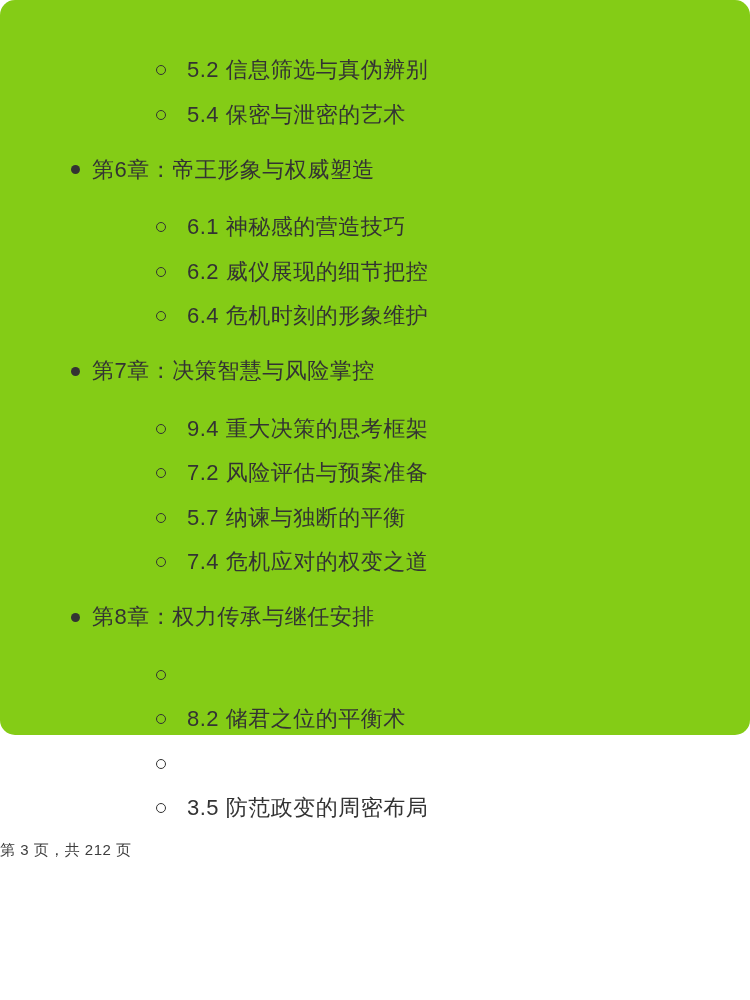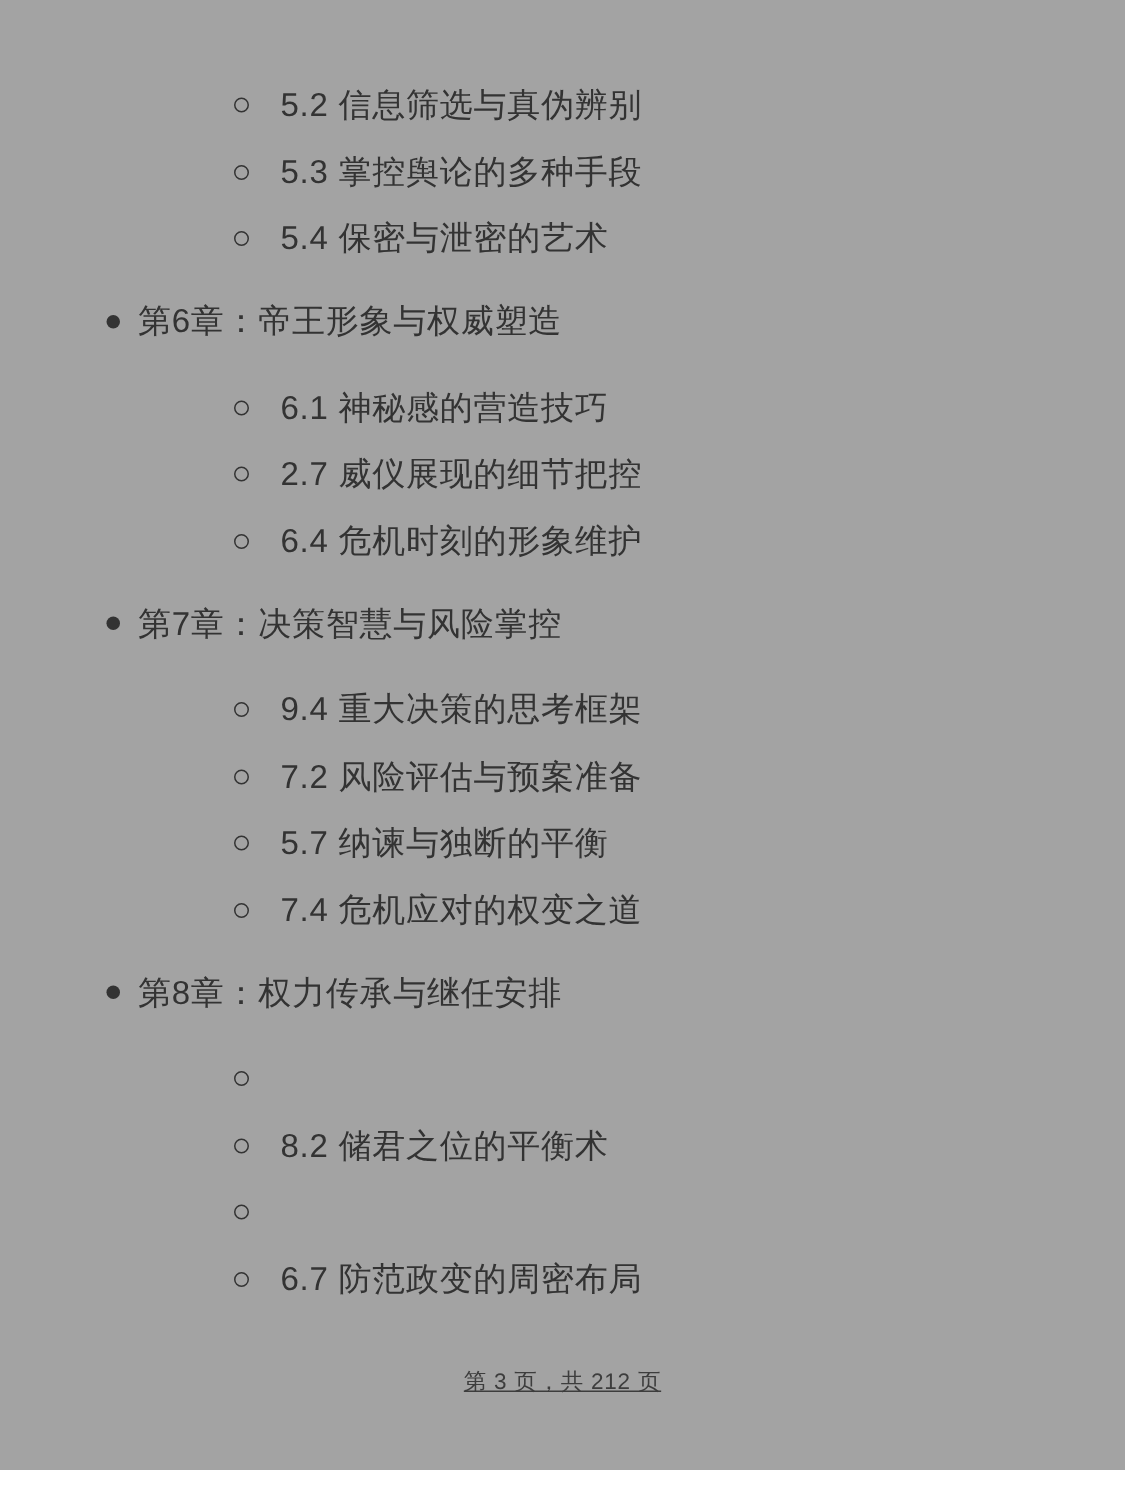--- a/index.html
+++ b/index.html
@@ -10,22 +10,23 @@
     width: 750px;
     height: 1000px;
     background: #ffffff;
     overflow: hidden;
     font-family: "Liberation Sans", "DejaVu Sans", sans-serif;
     color: #333333;
   }
   .page {
     position: relative;
     width: 750px;
-    height: 980px;
-    background: #a3a3a3;
+    height: 735px;
+    background: #84cc16;
+    border-radius: 15px;
   }
   .toc {
     display: flex;
     flex-direction: column;
     padding-top: 53px;
   }
   .row {
     display: flex;
     align-items: center;
     font-size: 22px;
@@ -59,60 +60,55 @@
     box-sizing: border-box;
     border: 1.5px solid #333333;
     background: transparent;
     margin-right: 21px;
   }
   .txt {
     white-space: nowrap;
     letter-spacing: 0.5px;
   }
   .footer {
-    margin-top: 32px;
+    margin-top: 4px;
     height: 20px;
     line-height: 20px;
-    text-align: center;
+    text-align: left;
     font-size: 15px;
     color: #3d3d3d;
     letter-spacing: 0.5px;
-    text-decoration: underline;
   }
 </style>
 </head>
 <body>
 
 <div class="page">
   <div class="toc">
 
     <div class="row sub">
       <span class="bullet circle"></span>
       <span class="txt">5.2 信息筛选与真伪辨别</span>
-    </div>
-    <div class="row sub">
-      <span class="bullet circle"></span>
-      <span class="txt">5.3 掌控舆论的多种手段</span>
     </div>
     <div class="row sub">
       <span class="bullet circle"></span>
       <span class="txt">5.4 保密与泄密的艺术</span>
     </div>
 
     <div class="row chapter">
       <span class="bullet disc"></span>
       <span class="txt">第6章：帝王形象与权威塑造</span>
     </div>
     <div class="row sub">
       <span class="bullet circle"></span>
       <span class="txt">6.1 神秘感的营造技巧</span>
     </div>
     <div class="row sub">
       <span class="bullet circle"></span>
-      <span class="txt">2.7 威仪展现的细节把控</span>
+      <span class="txt">6.2 威仪展现的细节把控</span>
     </div>
     <div class="row sub">
       <span class="bullet circle"></span>
       <span class="txt">6.4 危机时刻的形象维护</span>
     </div>
 
     <div class="row chapter">
       <span class="bullet disc"></span>
       <span class="txt">第7章：决策智慧与风险掌控</span>
     </div>
@@ -142,19 +138,19 @@
     </div>
     <div class="row sub">
       <span class="bullet circle"></span>
       <span class="txt">8.2 储君之位的平衡术</span>
     </div>
     <div class="row sub">
       <span class="bullet circle"></span>
     </div>
     <div class="row sub">
       <span class="bullet circle"></span>
-      <span class="txt">6.7 防范政变的周密布局</span>
+      <span class="txt">3.5 防范政变的周密布局</span>
     </div>
 
   </div>
 
   <div class="footer">第 3 页，共 212 页</div>
 </div>
 
 </body></html>

